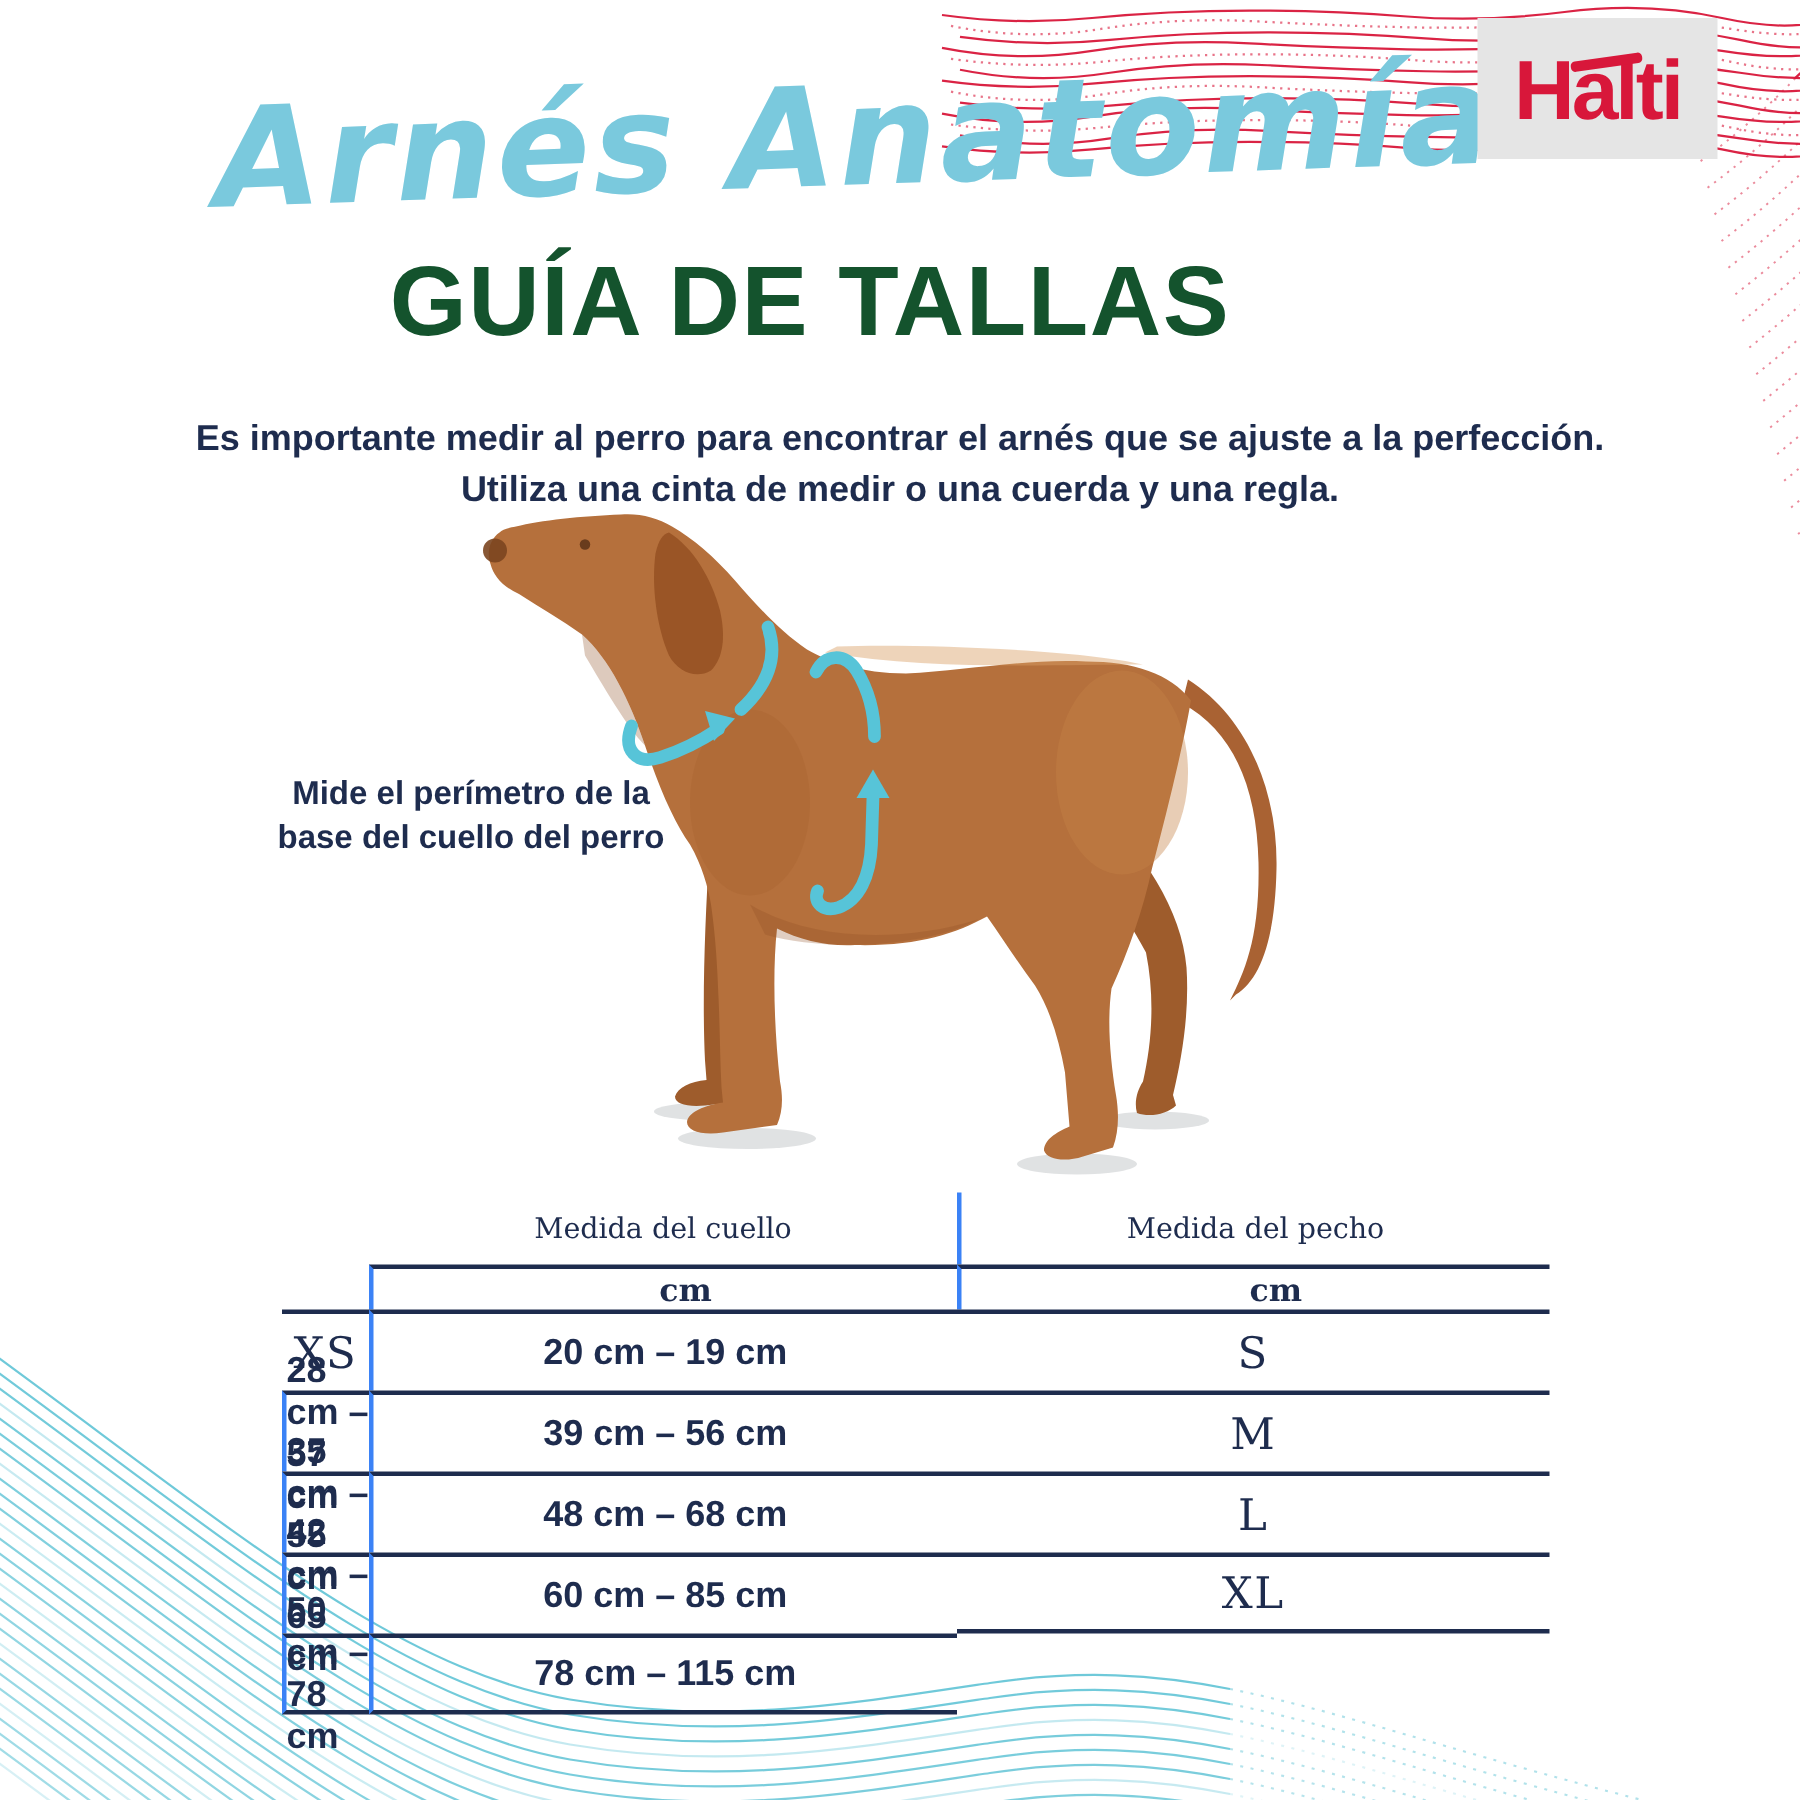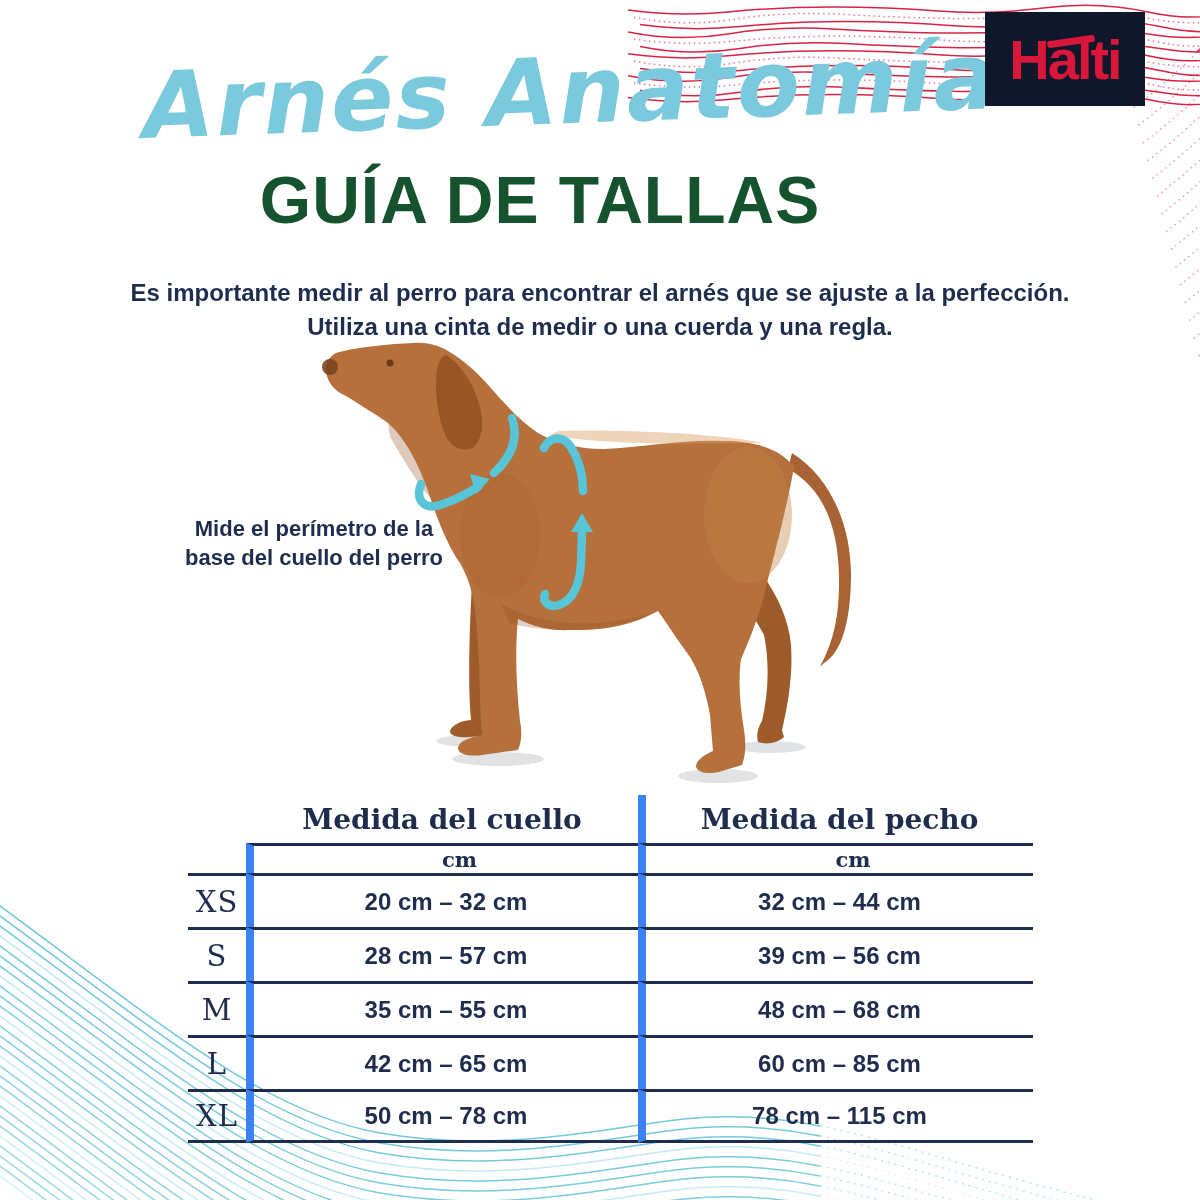--- a/index.html
+++ b/index.html
@@ -6,21 +6,21 @@
   #canvas{position:relative;width:1200px;height:1200px;background:#fff;overflow:hidden;
           font-family:"Liberation Sans",sans-serif;color:#1e2c4e;}
   svg{display:block;}
   .abs{position:absolute;}
 
   
   #deco-top{left:0;top:0;z-index:1;}
   #deco-bottom{left:0;top:850px;z-index:1;}
 
   
-  #logo-box{left:985px;top:12px;width:160px;height:94px;background:#0f172a;z-index:3;
+  #logo-box{left:985px;top:12px;width:160px;height:94px;background:#e5e5e5;z-index:3;
             display:flex;align-items:center;justify-content:center;}
   #logo-text{font-family:"Liberation Sans",sans-serif;font-weight:bold;font-size:56px;
              color:#d8173a;letter-spacing:-2px;position:relative;}
   #logo-bar{position:absolute;left:62px;top:26px;width:48px;height:7px;background:#d8173a;
             transform:rotate(-8deg);border-radius:3px;}
 
   
   #script-title{left:0;top:38px;width:1140px;text-align:center;z-index:2;
     font-family:"DejaVu Sans",cursive;font-style:italic;font-weight:bold;font-size:92px;
     color:#7ac9dd;transform:rotate(-2deg);letter-spacing:2px;}
@@ -34,26 +34,26 @@
   #chest-note{left:583px;top:393px;text-align:left;}
   #neck-note{left:178px;top:514px;width:272px;text-align:center;}
 
   
   #dog{left:300px;top:335px;z-index:2;}
 
   
   #size-table{left:188px;top:795px;width:845px;z-index:4;display:grid;
     grid-template-columns:58px 392px 395px;}
   .cell{display:flex;align-items:center;justify-content:center;box-sizing:border-box;}
-  .hdr{height:48px;font-family:"DejaVu Serif",serif;font-weight:bold;font-size:28px;}
+  .hdr{height:48px;font-family:"DejaVu Serif",serif;font-weight:normal;font-size:19px;}
   .unit{height:30px;font-family:"DejaVu Serif",serif;font-weight:bold;font-size:21px;padding-left:27px;}
   .size-label{font-family:"DejaVu Serif",serif;font-weight:normal;font-size:29px;letter-spacing:1px;}
   .val{font-size:24px;font-weight:600;}
   .row-cell{height:54px;}
-  .bl{border-left:8px solid #3b82f6;}
+  .bl{border-left:3px solid #3b82f6;}
   .bt{border-top:3px solid #1e2c4e;}
   .bb{border-bottom:3px solid #1e2c4e;}
 </style>
 </head>
 <body>
 
 <div id="canvas">
 
   <svg id="deco-top" class="abs" width="1200" height="390" viewBox="0 0 1200 390">
     <g id="red-waves" fill="none">
@@ -306,22 +306,21 @@
   <div id="size-table" class="abs">
     <div class="cell hdr"></div>
     <div class="cell hdr">Medida del cuello</div>
     <div class="cell hdr bl">Medida del pecho</div>
 
     <div class="cell unit"></div>
     <div class="cell unit bl bt">cm</div>
     <div class="cell unit bl bt">cm</div>
 
     <div class="cell row-cell size-label bt">XS</div>
-    <div class="cell row-cell val bl bt">20 cm – 32 cm</div>
-    <div class="cell row-cell val bl bt">32 cm – 44 cm</div>
+    <div class="cell row-cell val bl bt">20 cm – 19 cm</div>
 
     <div class="cell row-cell size-label bt">S</div>
     <div class="cell row-cell val bl bt">28 cm – 57 cm</div>
     <div class="cell row-cell val bl bt">39 cm – 56 cm</div>
 
     <div class="cell row-cell size-label bt">M</div>
     <div class="cell row-cell val bl bt">35 cm – 55 cm</div>
     <div class="cell row-cell val bl bt">48 cm – 68 cm</div>
 
     <div class="cell row-cell size-label bt">L</div>

